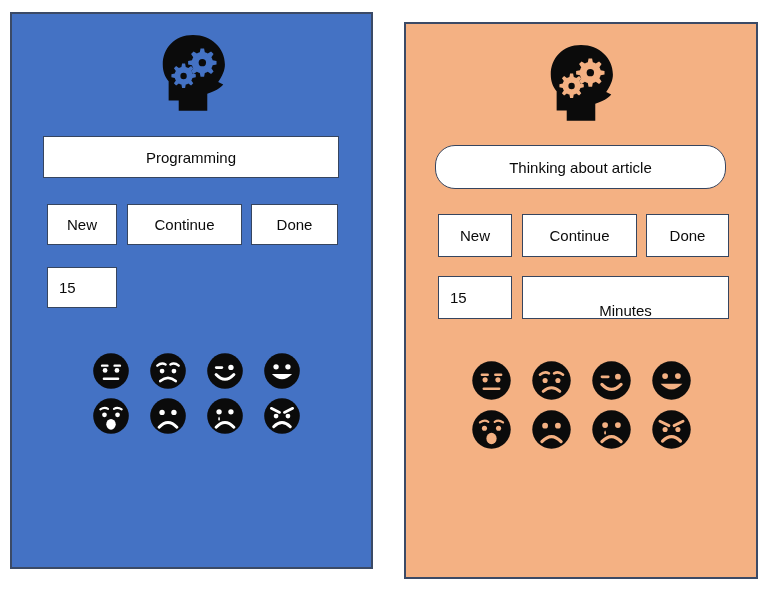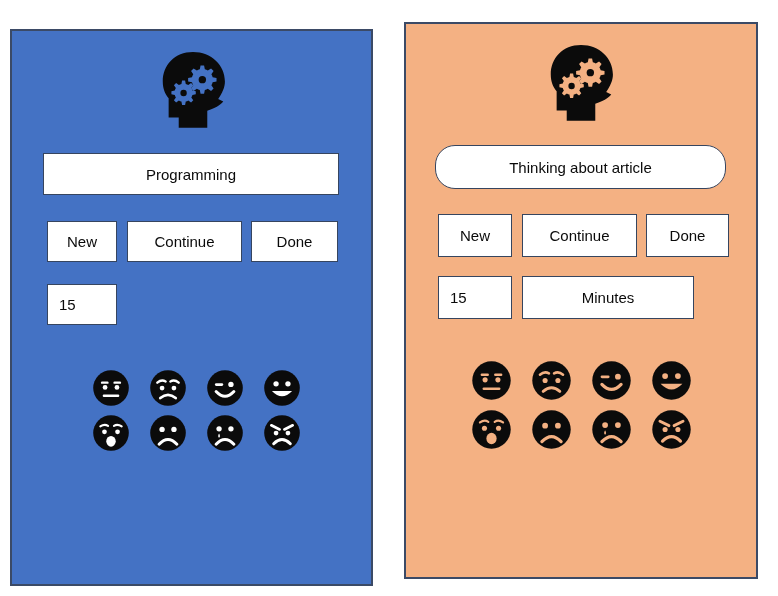--- a/index.html
+++ b/index.html
@@ -27,21 +27,20 @@
     position: absolute;
     box-sizing: border-box;
     border: 2px solid #3b4a66;
   }
   .panel-left {
     left: 10px;
     top: 12px;
     width: 363px;
     height: 557px;
     background: #4472C4;
-    margin-top: 17px;
   }
   .panel-right {
     left: 404px;
     top: 22px;
     width: 354px;
     height: 557px;
     background: #F4B183;
   }
 
   
@@ -80,21 +79,21 @@
   .panel-left  .f-done    { left: 239px; top: 190px; width: 87px;  height: 41px; }
   .panel-left  .f-count   { left: 35px;  top: 253px; width: 70px;  height: 41px; }
   .panel-left  .f-unit    { left: 115px; top: 253px; width: 211px; height: 41px; }
 
   
   .panel-right .f-title   { left: 29px;  top: 121px; width: 291px; height: 44px; border-radius: 20px; }
   .panel-right .f-new     { left: 32px;  top: 190px; width: 74px;  height: 43px; }
   .panel-right .f-cont    { left: 116px; top: 190px; width: 115px; height: 43px; }
   .panel-right .f-done    { left: 240px; top: 190px; width: 83px;  height: 43px; }
   .panel-right .f-count   { left: 32px;  top: 252px; width: 74px;  height: 43px; }
-  .panel-right .f-unit    { left: 116px; top: 252px; width: 172px; height: 43px; }
+  .panel-right .f-unit    { left: 116px; top: 252px; width: 207px; height: 43px; align-items: flex-end; }
 
   
   .emoji-grid {
     position: absolute;
     display: grid;
     grid-template-columns: repeat(4, 1fr);
     justify-items: center;
     align-items: center;
   }
   .panel-left .emoji-grid {

